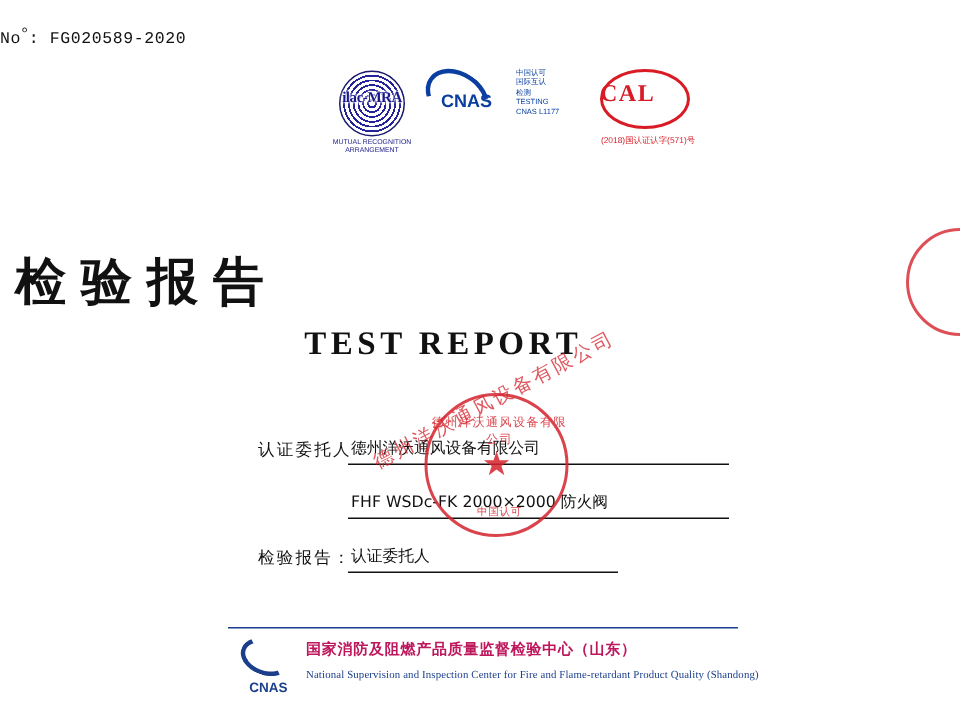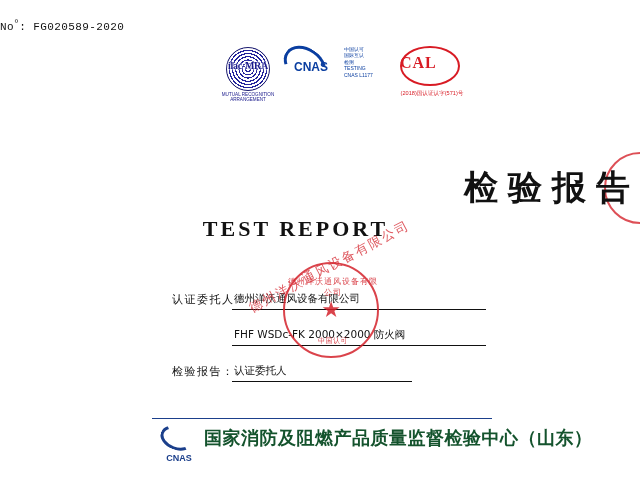--- a/index.html
+++ b/index.html
@@ -189,21 +189,21 @@
     color: #d81b24;
     white-space: nowrap;
   }
 
   
   .title-cn {
     position: absolute;
     top: 165px;
     left: 0;
     width: 640px;
-    text-align: right;
+    text-align: left;
     font-family: "DejaVu Sans", sans-serif;
     font-weight: bold;
     font-size: 34px;
     letter-spacing: 10px;
     text-indent: 10px;
     color: #111;
   }
   .title-en {
     position: absolute;
     top: 216px;
@@ -382,22 +382,22 @@
     font-weight: bold;
     font-size: 9px;
     color: #1b3f8b;
   }
   .footer-cn {
     position: absolute;
     left: 52px;
     top: 2px;
     font-family: "DejaVu Sans", sans-serif;
     font-weight: bold;
-    font-size: 18px;
-    color: #14532d;
+    font-size: 10px;
+    color: #be185d;
     letter-spacing: 0.5px;
     white-space: nowrap;
   }
   .footer-en {
     position: absolute;
     left: 52px;
     top: 22px;
     font-family: "Liberation Serif", serif;
     font-size: 7.2px;
     color: #1b3f8b;
@@ -478,15 +478,16 @@
 
   <div class="diag-stamp">德州洋沃通风设备有限公司</div>
 
   <div class="footer-rule"></div>
   <div class="footer">
     <div class="sdqi-logo">
       <div class="sdqi-swoosh"></div>
       <div class="sdqi-word">CNAS</div>
     </div>
     <div class="footer-cn">国家消防及阻燃产品质量监督检验中心（山东）</div>
+    <div class="footer-en">National Supervision and Inspection Center for Fire and Flame-retardant Product Quality (Shandong)</div>
   </div>
 
 </div>
 
 </body></html>

